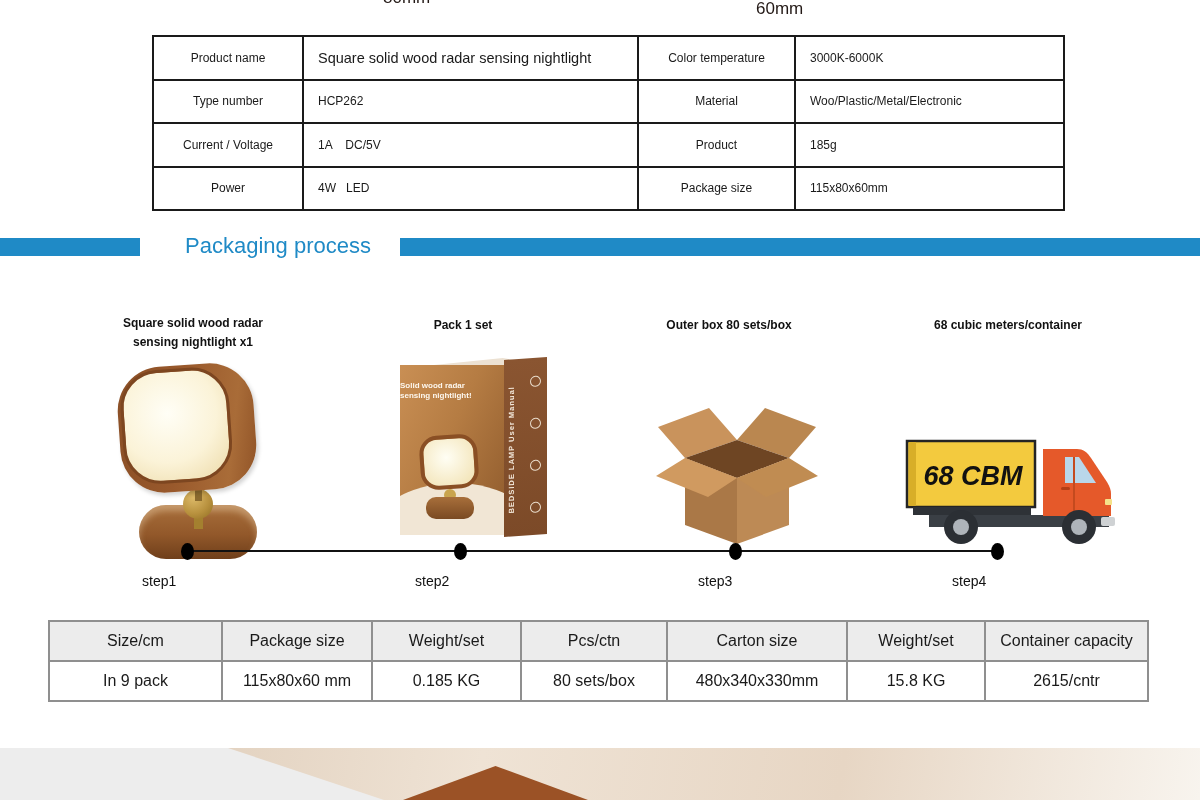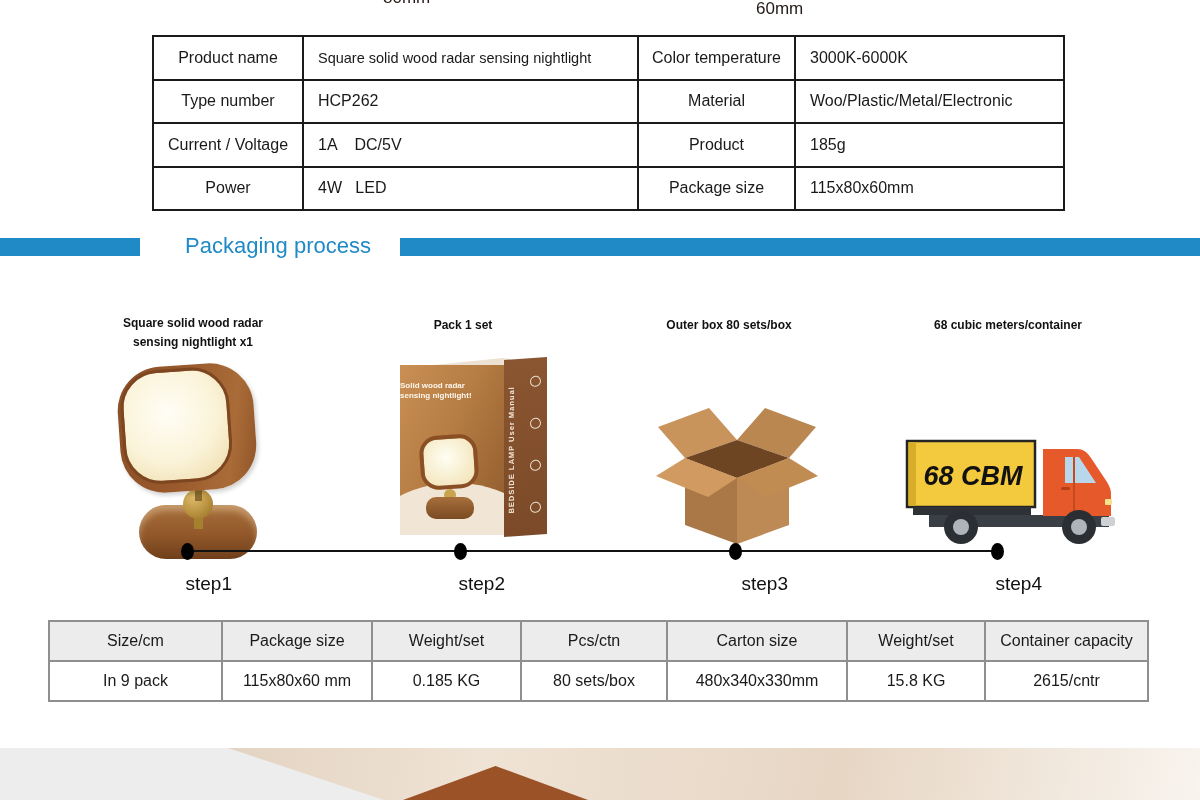--- a/index.html
+++ b/index.html
@@ -10,21 +10,21 @@
   }
 
   
   .dim-label { position:absolute; font-size:17px; color:#231916; }
   .dim-left  { left:383px; top:-12px; }
   .dim-right { left:756px; top:-1px; }
 
   
   table.spec { position:absolute; left:152px; top:35px; width:911px; height:176px;
     border-collapse:collapse; table-layout:fixed; }
-  table.spec td { border:2px solid #1a1a1a; font-size:16px; height:35px; }
+  table.spec td { border:2px solid #1a1a1a; font-size:12px; height:35px; }
   table.spec td.lbl { text-align:center; }
   table.spec td.val { text-align:left; padding-left:14px; white-space:pre; }
   table.spec td.sm  { font-size:14.5px; }
 
   
   .bar { position:absolute; height:18px; background:#1f8ac6; top:238px; }
   .bar-left  { left:0; width:140px; }
   .bar-right { left:400px; width:800px; }
   .section-title { position:absolute; left:160px; top:233px; width:236px;
     font-size:22px; color:#1f8ac6; text-align:center; }
@@ -83,21 +83,21 @@
   .ri1 { top:18px; } .ri2 { top:60px; } .ri3 { top:102px; } .ri4 { top:144px; }
 
   
   .carton { position:absolute; left:651px; top:398px; width:168px; height:146px; }
   .truck  { position:absolute; left:893px; top:421px; width:228px; height:126px; }
 
   
   .tl-line { position:absolute; left:187px; top:550px; width:810px; height:2px; background:#111; }
   .tl-dot  { position:absolute; top:543px; width:13px; height:17px; border-radius:50%; background:#000; }
   .d1 { left:181px; } .d2 { left:454px; } .d3 { left:729px; } .d4 { left:991px; }
-  .tl-label { position:absolute; top:573px; width:90px; text-align:right; font-size:19px; color:#111; }
+  .tl-label { position:absolute; top:573px; width:90px; text-align:left; font-size:14px; color:#111; }
   .l1 { left:142px; } .l2 { left:415px; } .l3 { left:698px; } .l4 { left:952px; }
 
   
   table.pack { position:absolute; left:48px; top:620px; width:1099px; height:80px;
     border-collapse:collapse; table-layout:fixed; }
   table.pack td { border:2px solid #8f8f8f; text-align:center; font-size:16px; height:40px; color:#1a1a1a; }
   table.pack tr.hd td { background:#ececec; }
 
   
   .decor { position:absolute; left:0; top:748px; width:1200px; height:52px; background:#ededed; }

